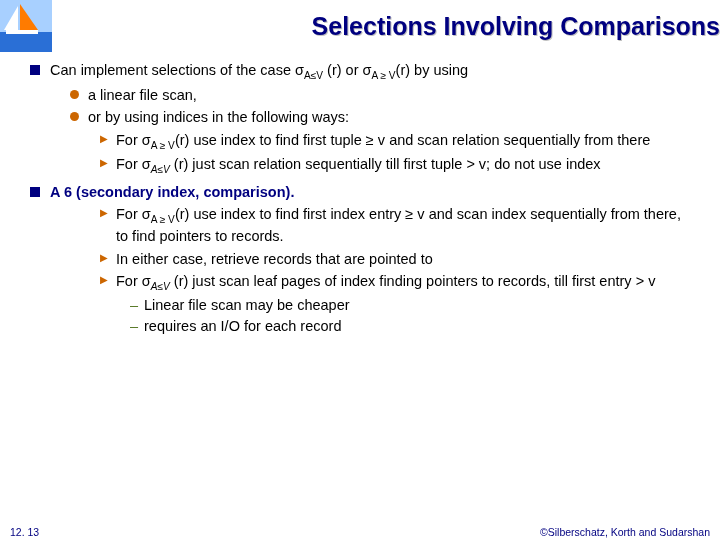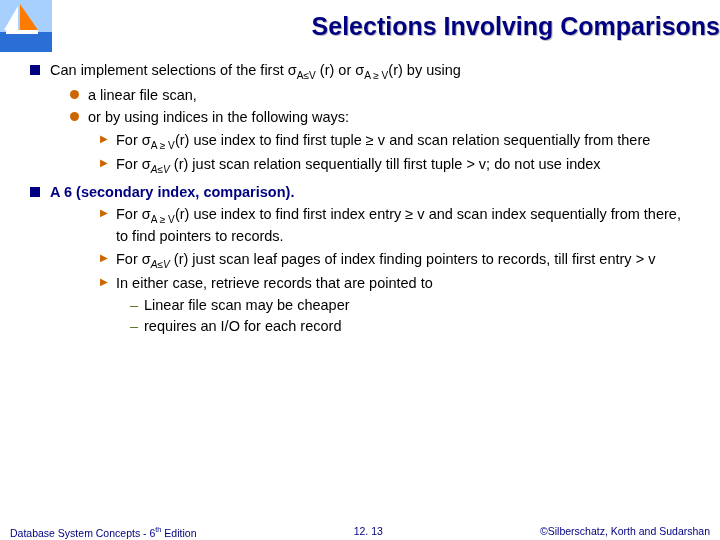--- a/index.html
+++ b/index.html
@@ -115,46 +115,43 @@
   <polygon points="18,6 18,30 4,30" fill="#ffffff"></polygon>
   <polygon points="20,4 20,30 38,30" fill="#ff7b00"></polygon>
   <rect x="6" y="30" width="32" height="4" fill="#fff"></rect>
 </svg>
 
 <div class="title">Selections Involving Comparisons</div>
 
 <div class="content">
 
   <div class="lvl1">
-    <span>Can implement selections of the first σ</span><sub>A≤V</sub><span> (r) or σ</span><sub>A ≥ V</sub><span>(r) by using</span>
+    <span>Can implement selections of the case σ</span><sub>A≤V</sub><span> (r) or σ</span><sub>A ≥ V</sub><span>(r) by using</span>
   </div>
   <div class="lvl2">a linear file scan,</div>
   <div class="lvl2">or by using indices in the following ways:</div>
 
   <div class="lvl3">
     <span>For σ</span><sub>A ≥ V</sub><span>(r)  use index to find first tuple ≥ v  and scan relation sequentially  from there</span>
   </div>
   <div class="lvl3">
     <span>For σ</span><i><sub>A≤V</sub></i><span> (r) just scan relation sequentially till first tuple &gt; v; do not use index</span>
   </div>
 
   <div class="lvl1">
     <span class="subhead">A 6 (secondary index, comparison).</span>
   </div>
   <div class="lvl3">
     <span>For σ</span><sub>A ≥ V</sub><span>(r)  use index to find first index entry ≥ v and scan index sequentially  from there, to find pointers to records.</span>
   </div>
+  <div class="lvl3">In either case, retrieve records that are pointed to</div>
   <div class="lvl3">
     <span>For σ</span><i><sub>A≤V</sub></i><span> (r) just scan leaf pages of index finding pointers to records, till first entry &gt; v</span>
   </div>
-  <div class="lvl3">In either case, retrieve records that are pointed to</div>
   <div class="lvl4">Linear file scan may be cheaper</div>
   <div class="lvl4">requires an I/O for each record</div>
 
 </div>
 
 <div class="footer">
-  <span>
-    <span>Database System Concepts - 6</span><sup>th</sup><span> Edition</span>
-  </span>
   <span>12. 13</span>
   <span>©Silberschatz, Korth and Sudarshan</span>
 </div>
 
 </body></html>

